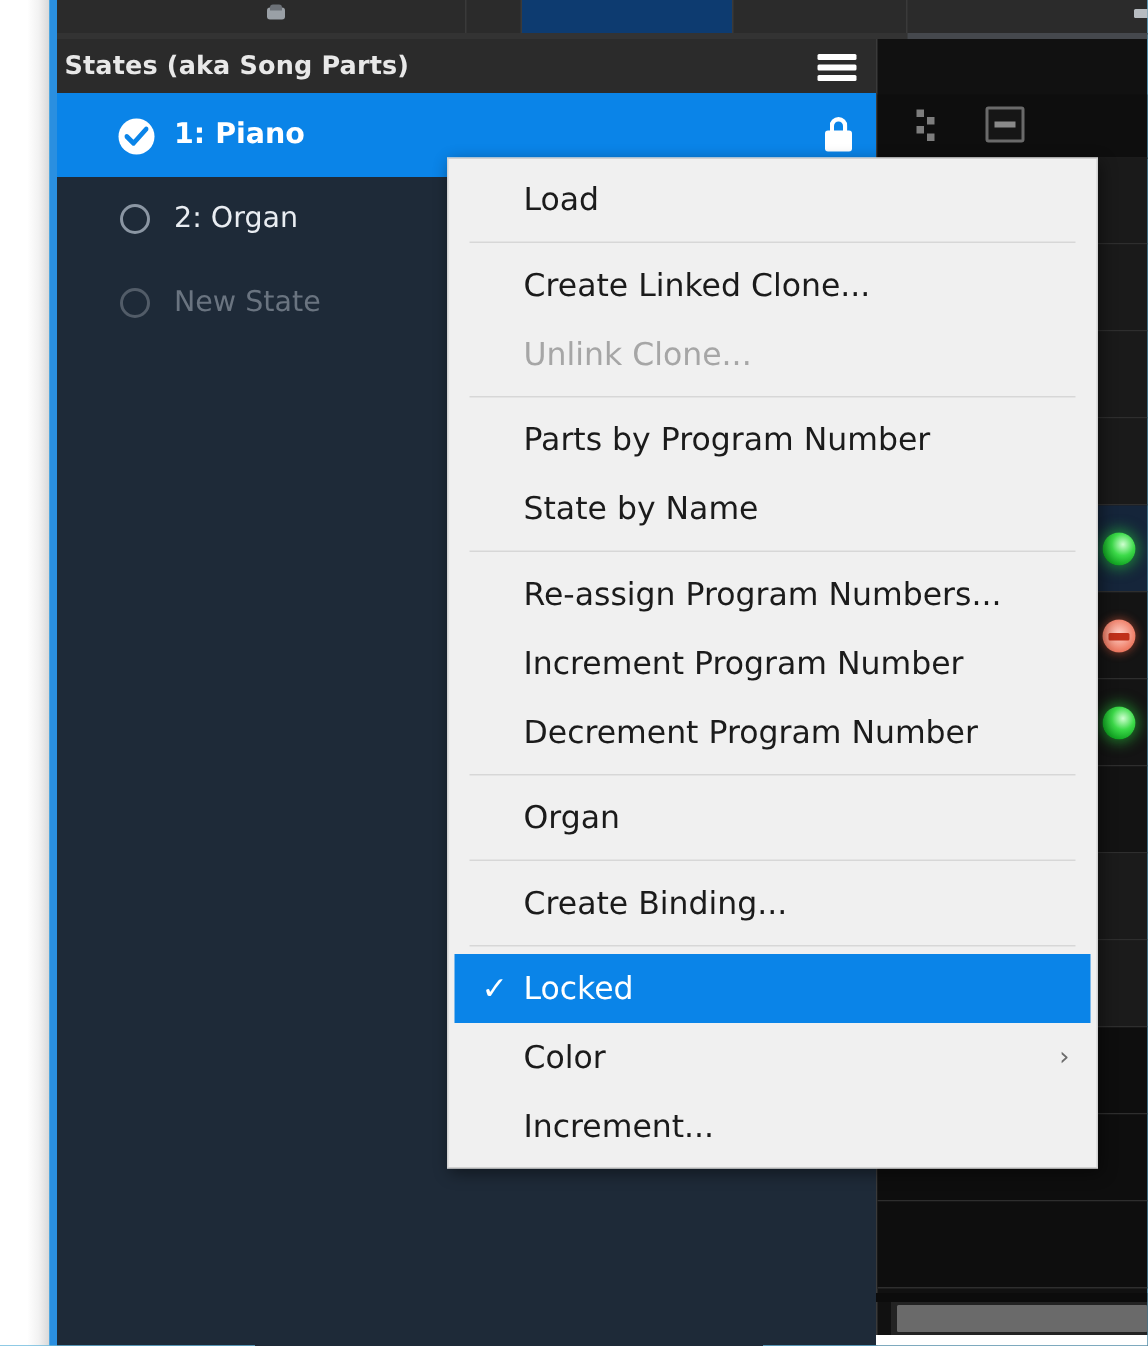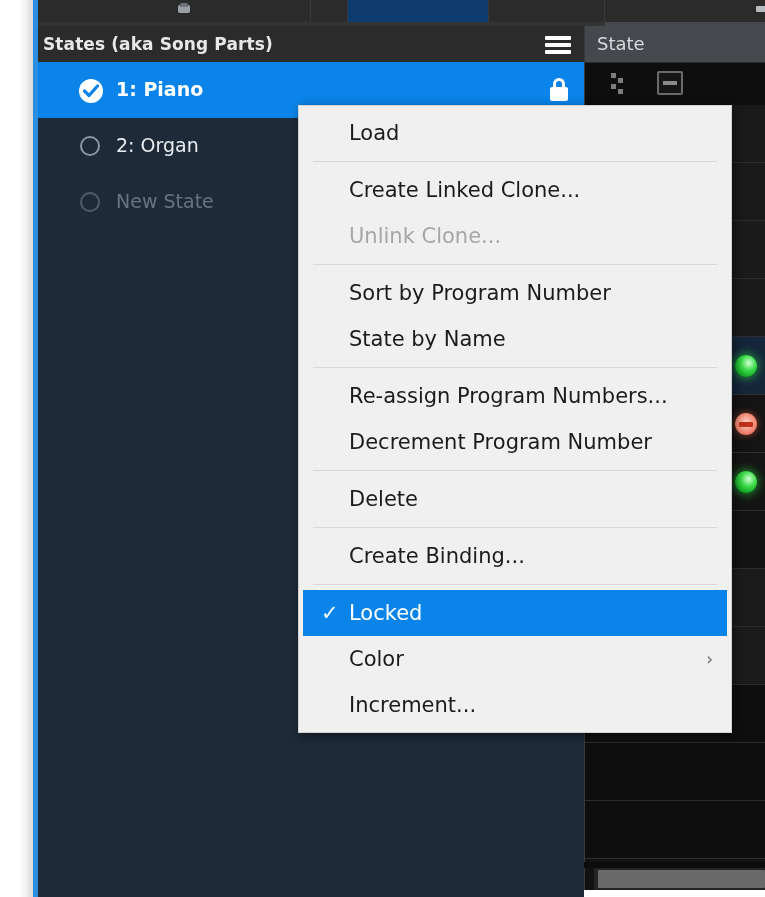--- a/index.html
+++ b/index.html
@@ -435,23 +435,20 @@
 
     <div class="state-row placeholder" style="top:148px;">
       <div class="radio-off"></div>
       <div class="state-label">New State</div>
     </div>
   </div>
 
   <div class="right-panel">
     <div class="right-panel-divider"></div>
 
-    <div class="right-header">
-      <div class="right-header-title">State</div>
-    </div>
 
     <div class="right-toolrow">
       <div class="dots-handle">
         <i></i>
           <i></i>
           <i></i>
           <i></i>
       </div>
       <div class="minus-button"></div>
     </div>
@@ -485,27 +482,28 @@
   <div class="hscroll-track"></div>
   <div class="hscroll-thumb"></div>
   <div class="bottom-white"></div>
 
   <div class="context-menu" id="ctx-menu">
       <div class="menu-item"><span>Load</span></div>
       <div class="menu-sep"></div>
       <div class="menu-item"><span>Create Linked Clone...</span></div>
       <div class="menu-item disabled"><span>Unlink Clone...</span></div>
       <div class="menu-sep"></div>
-      <div class="menu-item"><span>Sort by Program Number</span></div>
+      <div class="menu-item"><span>Parts by Program Number</span></div>
       <div class="menu-item"><span>State by Name</span></div>
       <div class="menu-sep"></div>
       <div class="menu-item"><span>Re-assign Program Numbers...</span></div>
+      <div class="menu-item"><span>Increment Program Number</span></div>
       <div class="menu-item"><span>Decrement Program Number</span></div>
       <div class="menu-sep"></div>
-      <div class="menu-item"><span>Delete</span></div>
+      <div class="menu-item"><span>Organ</span></div>
       <div class="menu-sep"></div>
       <div class="menu-item"><span>Create Binding...</span></div>
       <div class="menu-sep"></div>
       <div class="menu-item highlighted"><span class="check">✓</span><span>Locked</span></div>
       <div class="menu-item"><span>Color</span><span class="submenu-arrow">›</span></div>
       <div class="menu-item"><span>Increment...</span></div>
     </div>
 
 </div>
 

